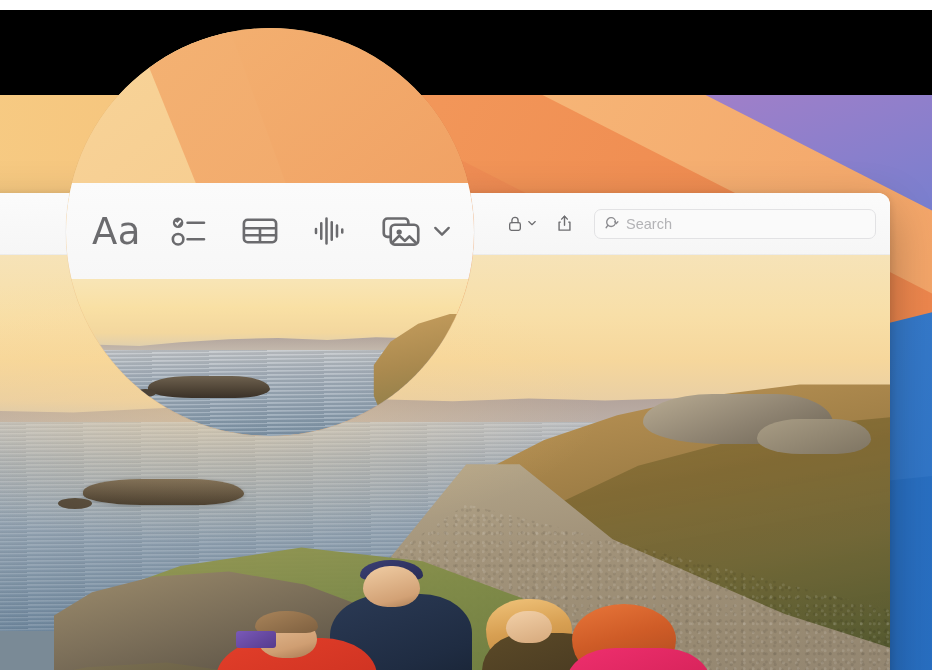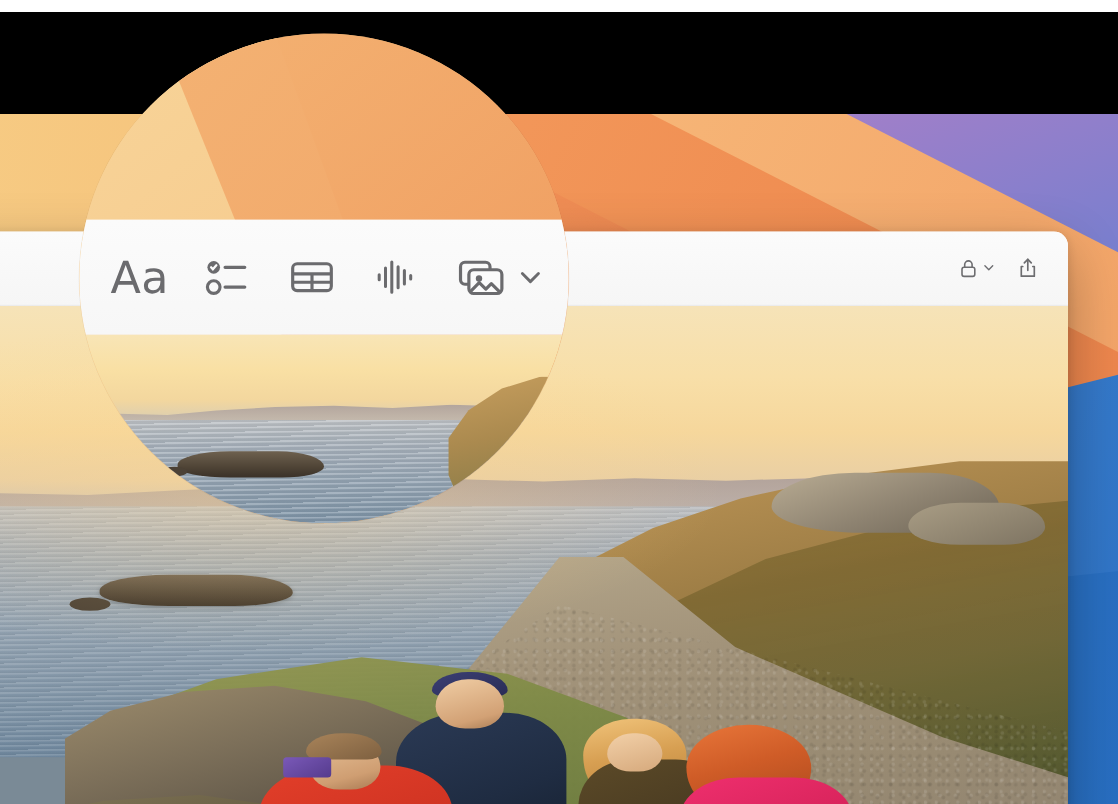--- a/index.html
+++ b/index.html
@@ -519,20 +519,31 @@
         <div class="tb-btn">
           <span>
             <svg width="21" height="21" viewBox="0 0 24 24" fill="none" stroke="currentColor" stroke-width="1.6" stroke-linecap="round" stroke-linejoin="round">
               <path d="M7.2 10.4H5.8v9.2h12.4v-9.2h-1.4"></path>
               <path d="M12 3.6v10.4"></path>
               <path d="M8.7 7l3.3-3.4L15.3 7"></path>
             </svg>
           </span>
         </div>
 
+        <div class="searchbar">
+          <span>
+            <svg width="17" height="17" viewBox="0 0 24 24" fill="none" stroke="#8b8b8f" stroke-width="1.9" stroke-linecap="round">
+              <circle cx="10" cy="10" r="6.2"></circle>
+              <path d="M14.6 14.6l4.6 4.6" opacity="0"></path>
+              <path d="M15.2 9.6l2.2 2.4 2.2-2.4"></path>
+              <path d="M5.6 14.4L3 18"></path>
+            </svg>
+          </span>
+          <span class="search-ph">Search</span>
+        </div>
       </div>
 
     </div>
 
     <div class="photo-area">
       <div class="scene">
         <div class="sky"></div>
         <div class="hills-far"></div>
         <div class="sea">
           <div class="sea-sparkle"></div>

